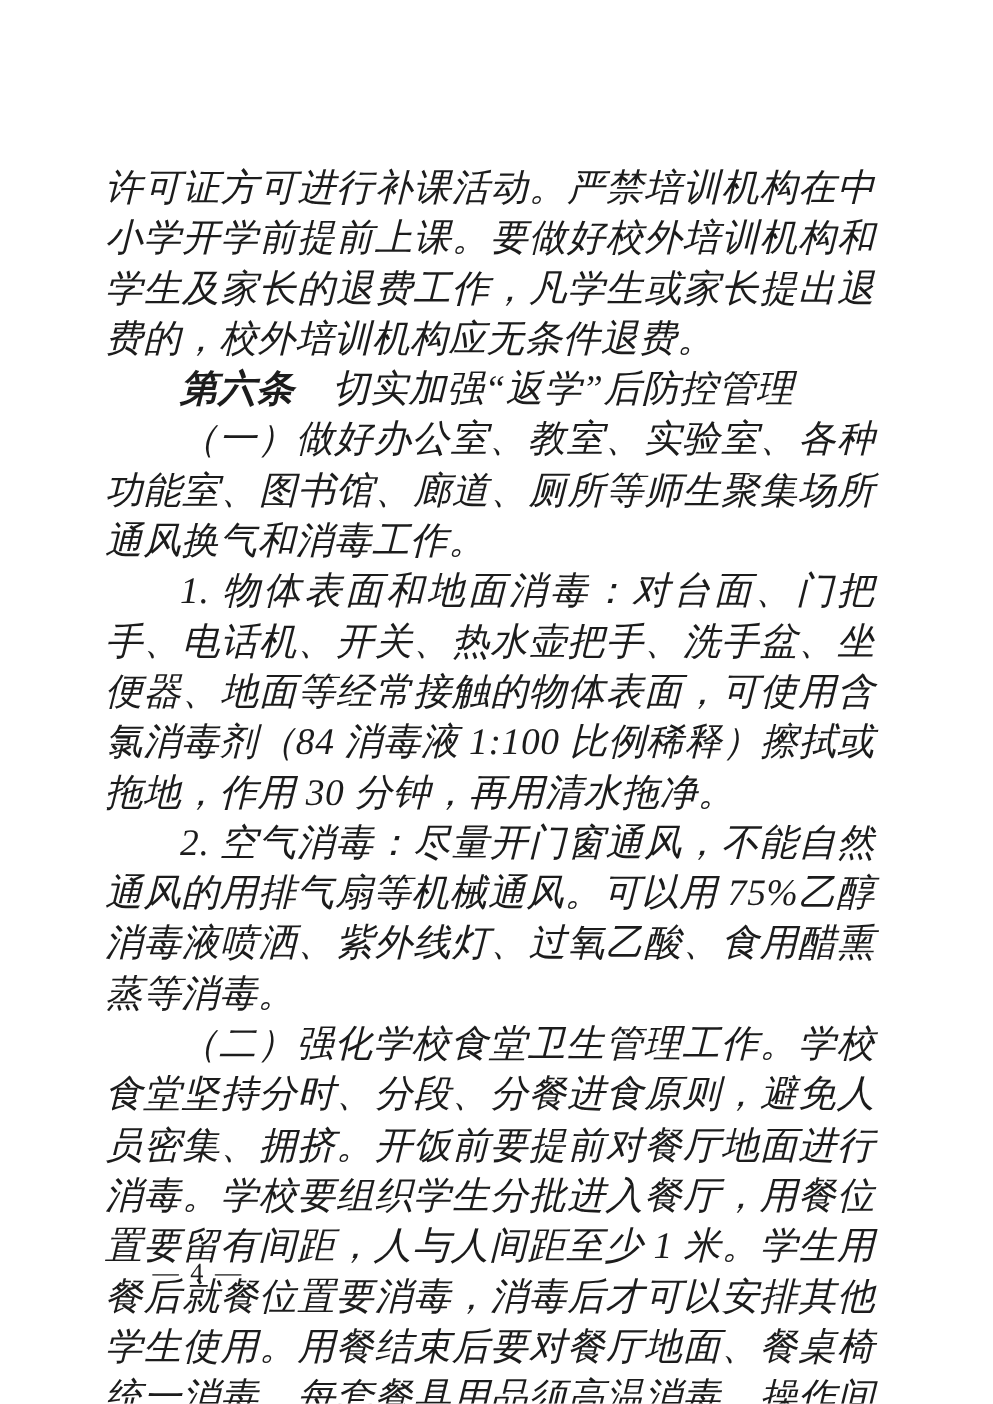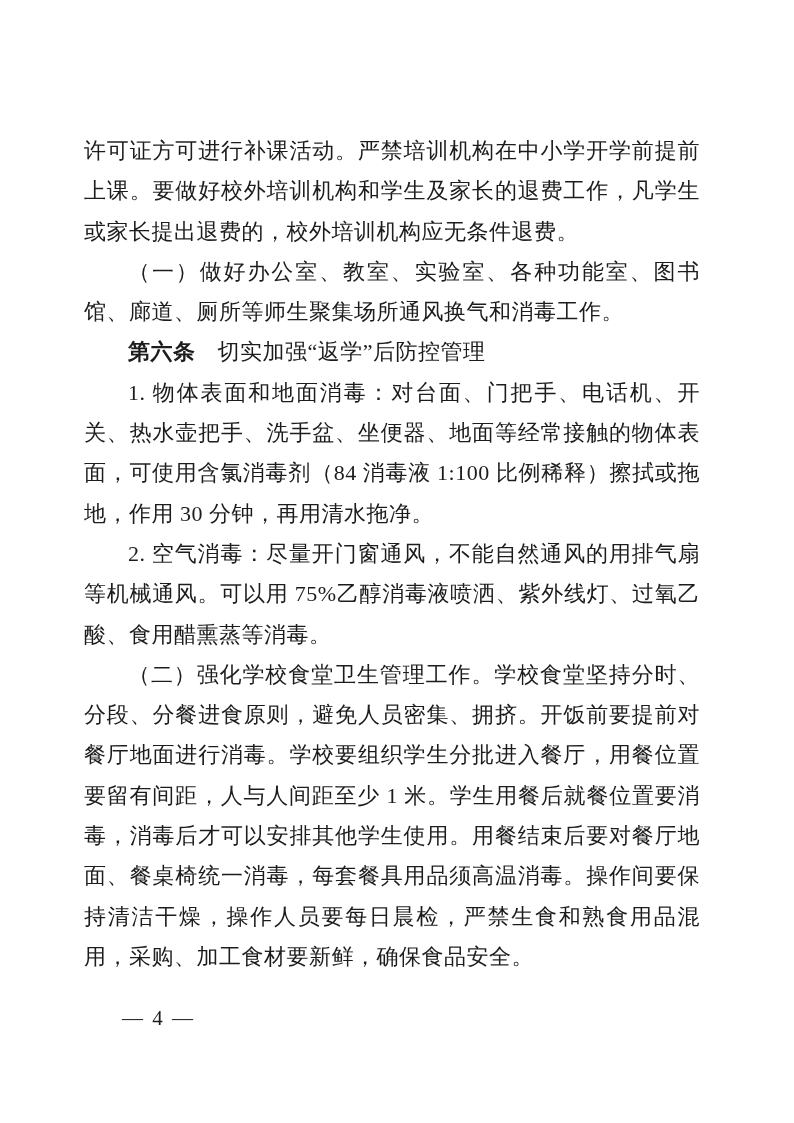--- a/index.html
+++ b/index.html
@@ -17,26 +17,27 @@
     overflow: hidden;
   }
   .content {
     position: absolute;
     left: 84px;
     top: 131px;
     width: 616px;
   }
   .para {
     margin: 0;
-    font-size: 22px;
+    font-size: 30px;
     line-height: 40.3px;
     text-align: justify;
     text-justify: inter-ideograph;
     letter-spacing: 0.5px;
     word-break: break-all;
+    font-style: italic;
   }
   .indent {
     text-indent: 2em;
   }
   .article-num {
     font-weight: bold;
   }
   .article-title {
     margin-left: 1em;
   }
@@ -50,25 +51,25 @@
   }
 </style>
 </head>
 <body>
 
 <div class="page">
   <div class="content">
 
     <p class="para">许可证方可进行补课活动。严禁培训机构在中小学开学前提前上课。要做好校外培训机构和学生及家长的退费工作，凡学生或家长提出退费的，校外培训机构应无条件退费。</p>
 
-    <p class="para indent">（一）做好办公室、教室、实验室、各种功能室、图书馆、廊道、厕所等师生聚集场所通风换气和消毒工作。</p>
-
     <p class="para indent">
       <span class="article-num">第六条</span><span class="article-title">切实加强“返学”后防控管理</span>
     </p>
+
+    <p class="para indent">（一）做好办公室、教室、实验室、各种功能室、图书馆、廊道、厕所等师生聚集场所通风换气和消毒工作。</p>
 
     <p class="para indent">1. 物体表面和地面消毒：对台面、门把手、电话机、开关、热水壶把手、洗手盆、坐便器、地面等经常接触的物体表面，可使用含氯消毒剂（84 消毒液 1:100 比例稀释）擦拭或拖地，作用 30 分钟，再用清水拖净。</p>
 
     <p class="para indent">2. 空气消毒：尽量开门窗通风，不能自然通风的用排气扇等机械通风。可以用 75%乙醇消毒液喷洒、紫外线灯、过氧乙酸、食用醋熏蒸等消毒。</p>
 
     <p class="para indent">（二）强化学校食堂卫生管理工作。学校食堂坚持分时、分段、分餐进食原则，避免人员密集、拥挤。开饭前要提前对餐厅地面进行消毒。学校要组织学生分批进入餐厅，用餐位置要留有间距，人与人间距至少 1 米。学生用餐后就餐位置要消毒，消毒后才可以安排其他学生使用。用餐结束后要对餐厅地面、餐桌椅统一消毒，每套餐具用品须高温消毒。操作间要保持清洁干燥，操作人员要每日晨检，严禁生食和熟食用品混用，采购、加工食材要新鲜，确保食品安全。</p>
 
 
   </div>
 

